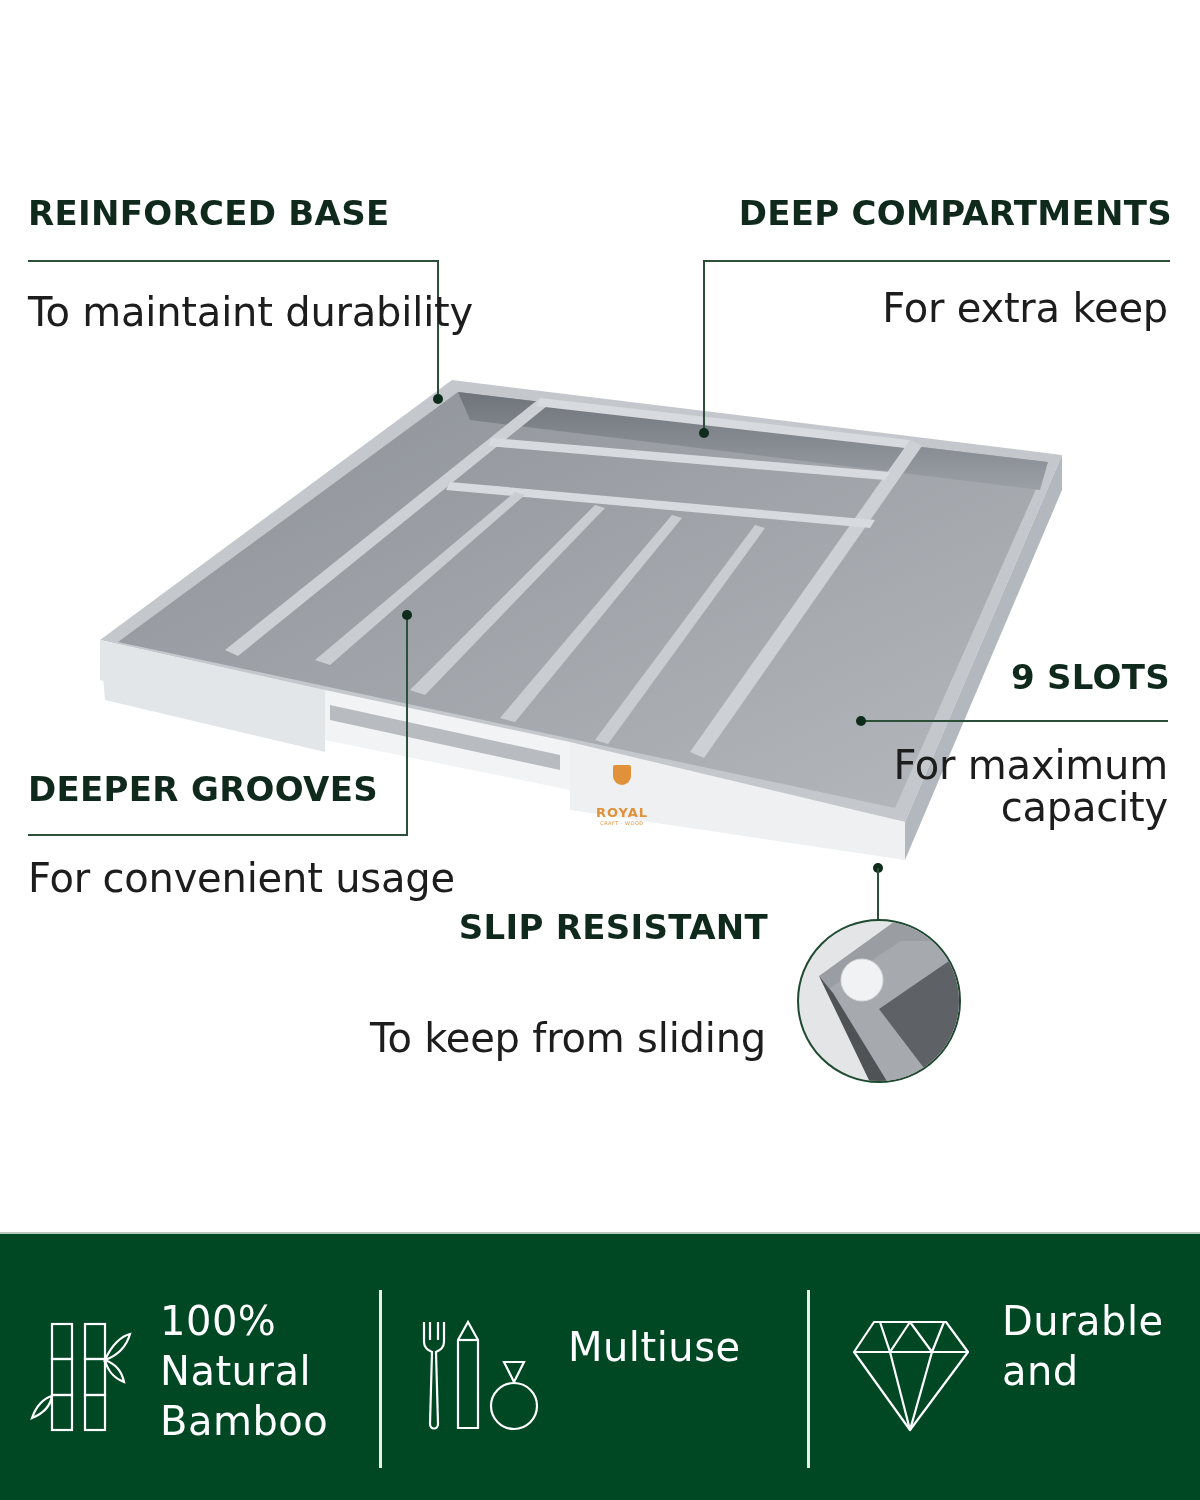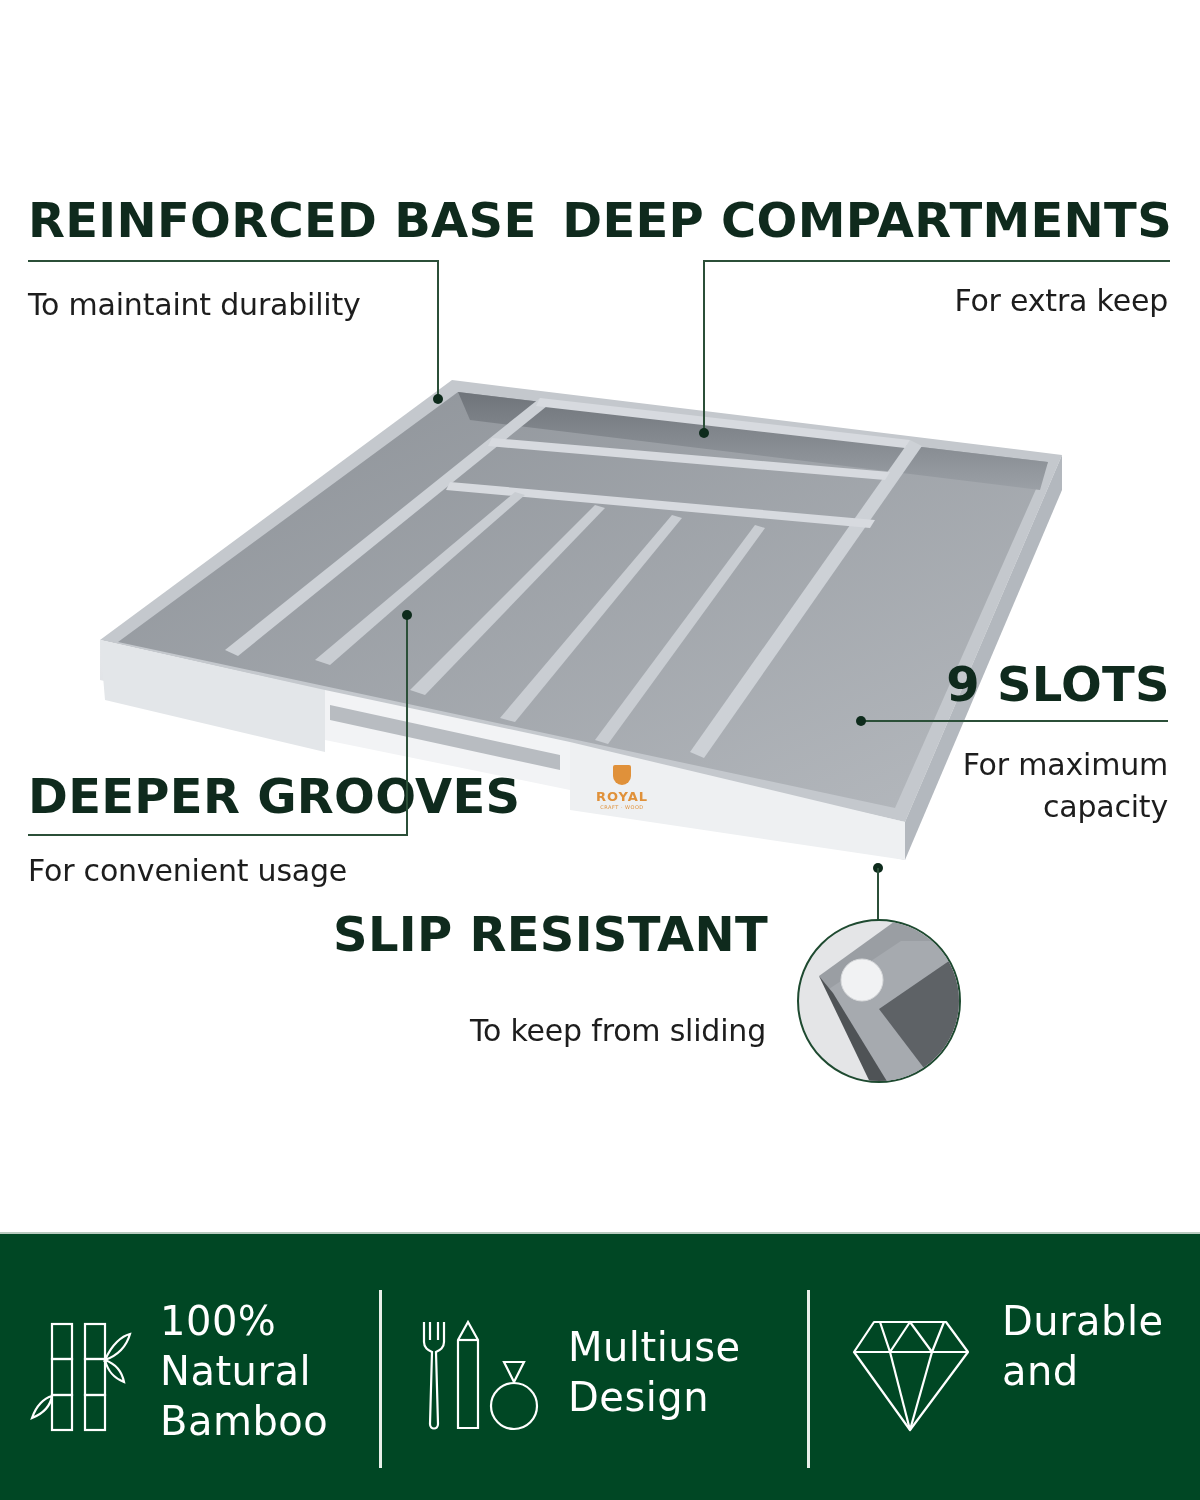--- a/index.html
+++ b/index.html
@@ -1,20 +1,20 @@
 <!DOCTYPE html>
 <html><head>
 <meta charset="utf-8">
 <style>
   html, body { margin:0; padding:0; }
   body { width:1200px; height:1500px; background:#ffffff; position:relative; overflow:hidden;
          font-family:"DejaVu Sans", "Liberation Sans", sans-serif; }
   .abs { position:absolute; }
-  .title { position:absolute; font-weight:bold; color:#0f2a1d; font-size:48px; letter-spacing:0.3px; white-space:nowrap; line-height:1; }
-  .sub { position:absolute; color:#1d1d1d; font-size:30px; font-weight:normal; white-space:nowrap; line-height:1.4; letter-spacing:-0.2px; }
+  .title { position:absolute; font-weight:bold; color:#0f2a1d; font-size:34px; letter-spacing:0.3px; white-space:nowrap; line-height:1; }
+  .sub { position:absolute; color:#1d1d1d; font-size:40px; font-weight:normal; white-space:nowrap; line-height:1.4; letter-spacing:-0.2px; }
   .hline { position:absolute; height:2px; background:#2b4f38; }
   .vline { position:absolute; width:2px; background:#2b4f38; }
   .dot { position:absolute; width:10px; height:10px; border-radius:50%; background:#0e2b1c; }
   .band { position:absolute; left:0; top:1232px; width:1200px; height:296px; background:#004724; border-top:2px solid #b9cbbf; box-sizing:border-box; }
   .feat-text { position:absolute; color:#ffffff; font-size:40px; line-height:1.25; letter-spacing:0.5px; }
   .divider { position:absolute; width:3px; background:#e8efe9; top:56px; height:178px; }
   svg { display:block; }
 </style>
 </head>
 <body>
@@ -63,21 +63,21 @@
 
     <polygon points="325,690 570,742 570,790 325,740" fill="#f2f3f5"></polygon>
     <polygon points="330,705 560,755 560,770 330,720" fill="#b8bcc1"></polygon>
 
     <polygon points="570,742 905,822 905,860 570,810" fill="#eef0f2"></polygon>
   </svg>
 </div>
 
 <div class="abs" style="left:592px;top:765px;width:60px;height:60px;text-align:center;">
   <div style="width:18px;height:20px;margin:0 auto;background:#e0913a;border-radius:2px 2px 9px 9px;"></div>
-  <div style="color:#e0913a;font-size:13px;font-weight:bold;letter-spacing:1px;margin-top:4px;">ROYAL</div>
+  <div style="color:#e0913a;font-size:13px;font-weight:bold;letter-spacing:1px;margin-top:20px;">ROYAL</div>
   <div style="color:#e0913a;font-size:5px;letter-spacing:0.5px;">CRAFT · WOOD</div>
 </div>
 
 <div class="title" style="left:28px;top:196px;">REINFORCED BASE</div>
 <div class="hline" style="left:28px;top:260px;width:411px;"></div>
 <div class="vline" style="left:437px;top:260px;height:138px;"></div>
 <div class="dot" style="left:433px;top:394px;"></div>
 <div class="sub" style="left:28px;top:284px;">To maintaint durability</div>
 
 <div class="title" style="right:28px;top:196px;">DEEP COMPARTMENTS</div>
@@ -143,21 +143,20 @@
       <path d="M2,2 L2,22 C2,28 6,30 10,32 L8,104 C8,110 16,110 16,104 L14,32 C18,30 22,28 22,22 L22,2"></path>
       <line x1="8" y1="2" x2="8" y2="20"></line>
       <line x1="16" y1="2" x2="16" y2="20"></line>
       <polygon points="36,20 46,2 56,20 56,108 36,108"></polygon>
       <line x1="36" y1="20" x2="56" y2="20"></line>
       <circle cx="92" cy="86" r="23"></circle>
       <polygon points="82,42 102,42 98,50 92,62 86,50"></polygon>
     </svg>
     <div class="feat-text" style="left:198px;top:88px;">
       <div>Multiuse</div>
-      <div>Design</div>
     </div>
   </div>
 
   <div class="divider" style="left:807px;"></div>
 
   <div class="abs" style="left:810px;top:0;width:390px;height:266px;">
     <svg class="abs" style="left:42px;top:86px;" width="118" height="112" viewBox="0 0 118 112" fill="none" stroke="#ffffff" stroke-width="2.2" stroke-linejoin="round">
       <polygon points="22,2 94,2 116,32 58,110 2,32"></polygon>
       <line x1="2" y1="32" x2="116" y2="32"></line>
       <polyline points="28,2 38,32 58,2 80,32 92,2"></polyline>

